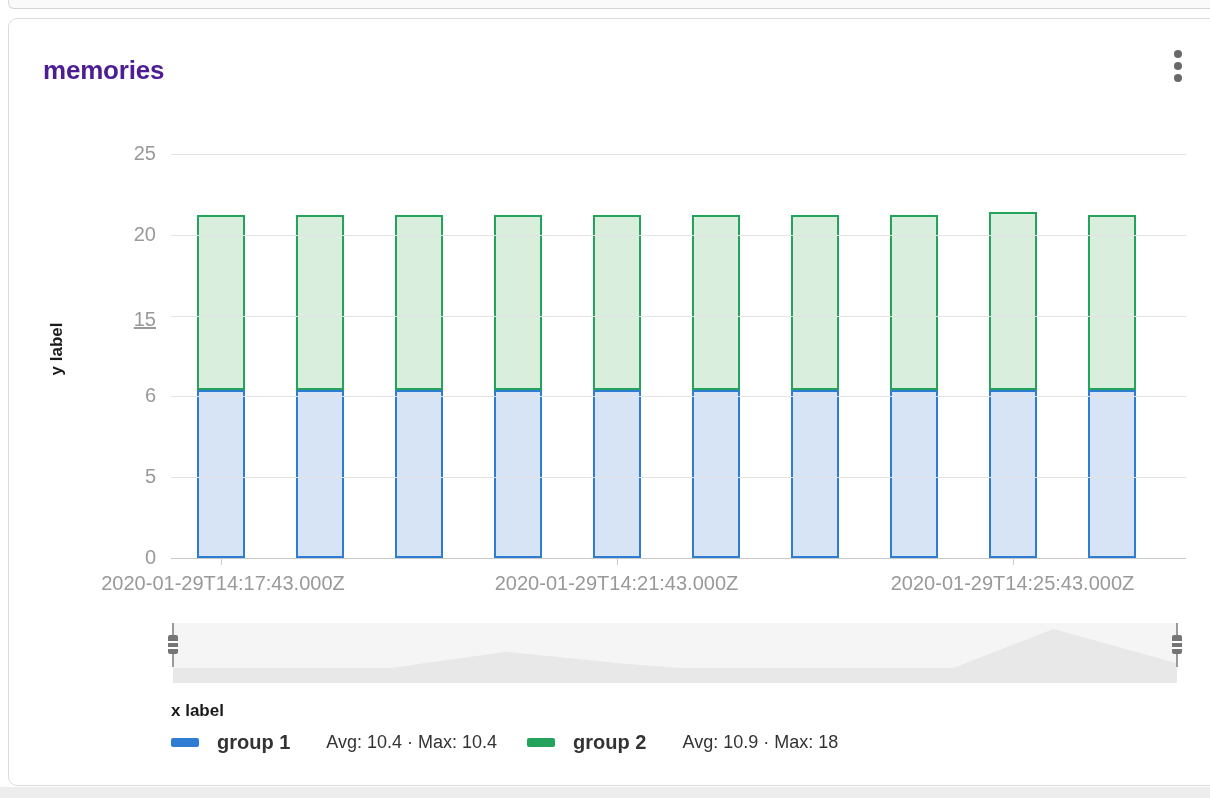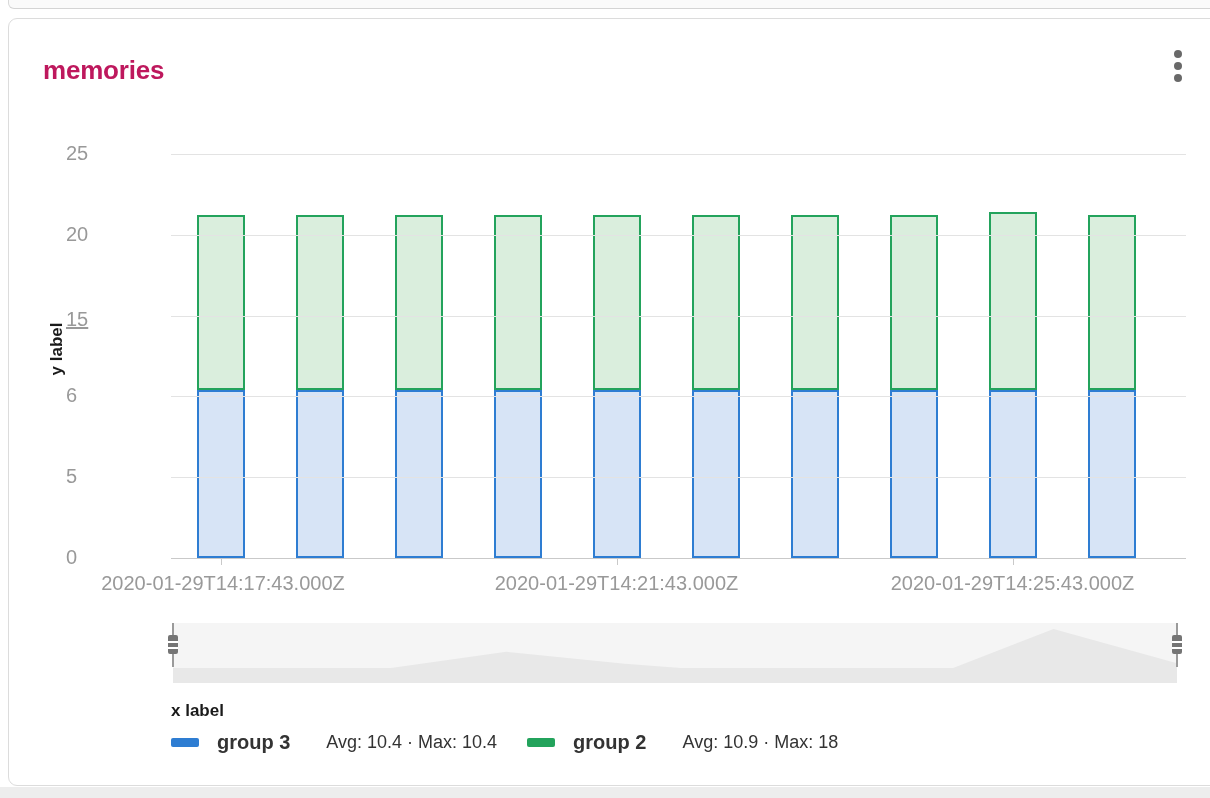--- a/index.html
+++ b/index.html
@@ -10,33 +10,33 @@
   
   .top-strip { left:8px; top:0; width:1220px; height:9px; background:#fafafa;
                border-left:1px solid #d9d9d9; border-bottom:1px solid #d4d4d4;
                border-bottom-left-radius:6px; }
   .bottom-strip { left:0; top:787px; width:1210px; height:11px; background:#ededed; }
 
   
   .card { left:8px; top:18px; width:1220px; height:768px; background:#ffffff;
           border:1px solid #dcdcdc; border-radius:9px; }
 
-  .panel-title { left:34px; top:36px; font-size:26px; font-weight:700; color:#be185d;
+  .panel-title { left:34px; top:36px; font-size:26px; font-weight:700; color:#4c1d95;
                  letter-spacing:-0.2px; }
 
   .kebab { left:1157px; top:26px; width:24px; height:42px; background:none; border:none;
            cursor:pointer; display:flex; flex-direction:column; align-items:center;
            justify-content:center; gap:4px; position:absolute; }
   .kebab .dot { width:8px; height:8px; border-radius:50%; background:#696969; }
 
   
   .chart { left:0; top:0; width:1220px; height:768px; }
   .gridline { height:1px; background:#e3e3e3; }
   .axisline { height:1px; background:#c9c9c9; }
-  .ytick-label { width:90px; font-size:20px; color:#999999; }
+  .ytick-label { width:90px; text-align:right; font-size:20px; color:#999999; }
   .y-axis-title { left:18px; top:320px; font-size:17px; font-weight:700; color:#1a1a1a;
                   transform:rotate(-90deg); transform-origin:center; width:60px; text-align:center; }
   .bar { border-style:solid; border-width:2px; }
   .xtick { width:1px; height:7px; background:#c9c9c9; }
   .xtick-label { width:340px; text-align:center; font-size:20px; color:#999999; }
 
   .brush { left:164px; top:604px; width:1004px; height:60px; background:#f5f5f5; cursor:ew-resize; }
   .brush svg { position:absolute; left:0; top:0; }
   .handle { position:absolute; top:8px; width:14px; height:44px; cursor:col-resize; }
   .handle .line { position:absolute; left:6px; top:0; width:2px; height:44px; background:#9a9a9a; }
@@ -123,21 +123,21 @@
     <div class="handle handle-right">
       <span class="line"></span>
       <span class="grip"></span>
     </div>
 
     <div class="abs x-axis-title">x label</div>
 
     <div class="abs legend">
       <div class="legend-item">
         <span class="swatch" style="background: rgb(46, 125, 210);"></span>
-        <span class="legend-name">group 3</span>
+        <span class="legend-name">group 1</span>
       </div>
       <span class="legend-stats">Avg: 10.4 · Max: 10.4</span>
       <div class="legend-item">
         <span class="swatch" style="background: rgb(35, 163, 92);"></span>
         <span class="legend-name">group 2</span>
       </div>
       <span class="legend-stats">Avg: 10.9 · Max: 18</span>
     </div>
   </div>
 </div>

